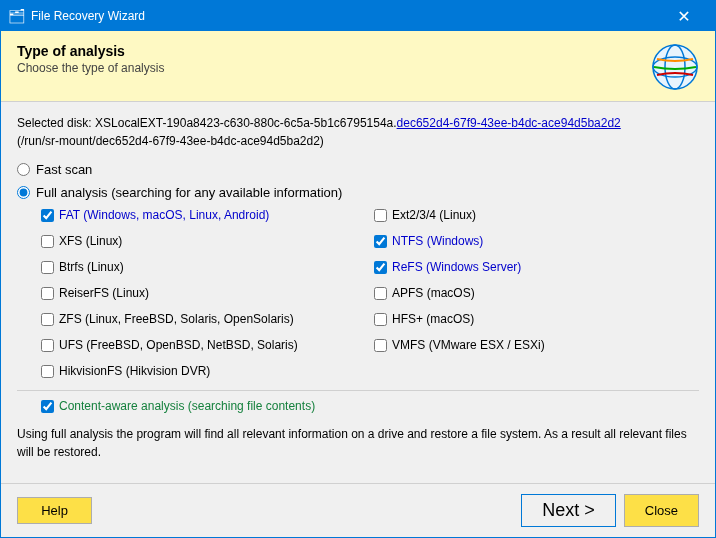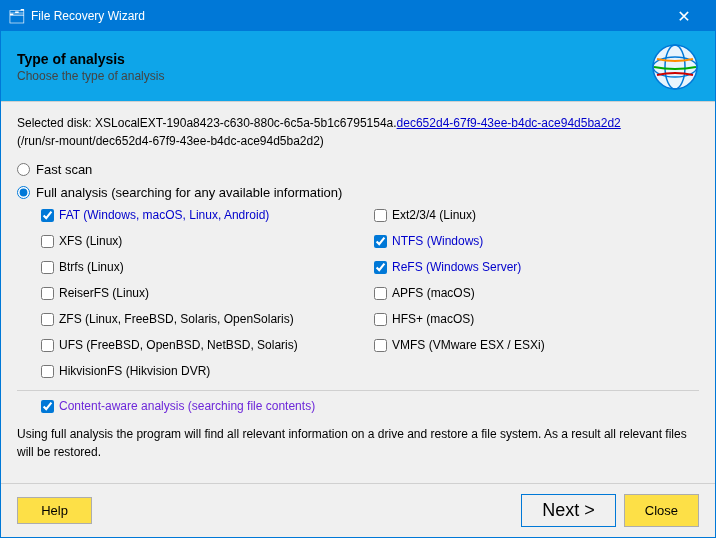--- a/index.html
+++ b/index.html
@@ -57,25 +57,25 @@
       color: white;
       font-size: 16px;
     }
     .content {
       flex: 1;
       display: flex;
       flex-direction: column;
       overflow: hidden;
     }
     .header {
-      background: #0ea5e9;
+      background: #fef9c3;
       padding: 12px 16px 10px 16px;
       border-bottom: 1px solid #d0d0d0;
       display: flex;
-      align-items: center;
+      align-items: flex-start;
       justify-content: space-between;
     }
     .header-text h2 {
       font-size: 14px;
       font-weight: bold;
       color: #000;
       margin-bottom: 2px;
     }
     .header-text p {
       font-size: 12px;
@@ -145,21 +145,21 @@
       margin-bottom: 12px;
       display: flex;
       align-items: center;
     }
     .content-aware input[type="checkbox"] {
       margin-right: 5px;
       accent-color: #0078d7;
     }
     .content-aware label {
       font-size: 12px;
-      color: #6d28d9;
+      color: #15803d;
       cursor: pointer;
       text-align: center;
     }
     .info-text {
       font-size: 12px;
       color: #000;
       line-height: 1.5;
       margin-top: 4px;
     }
     .footer {

